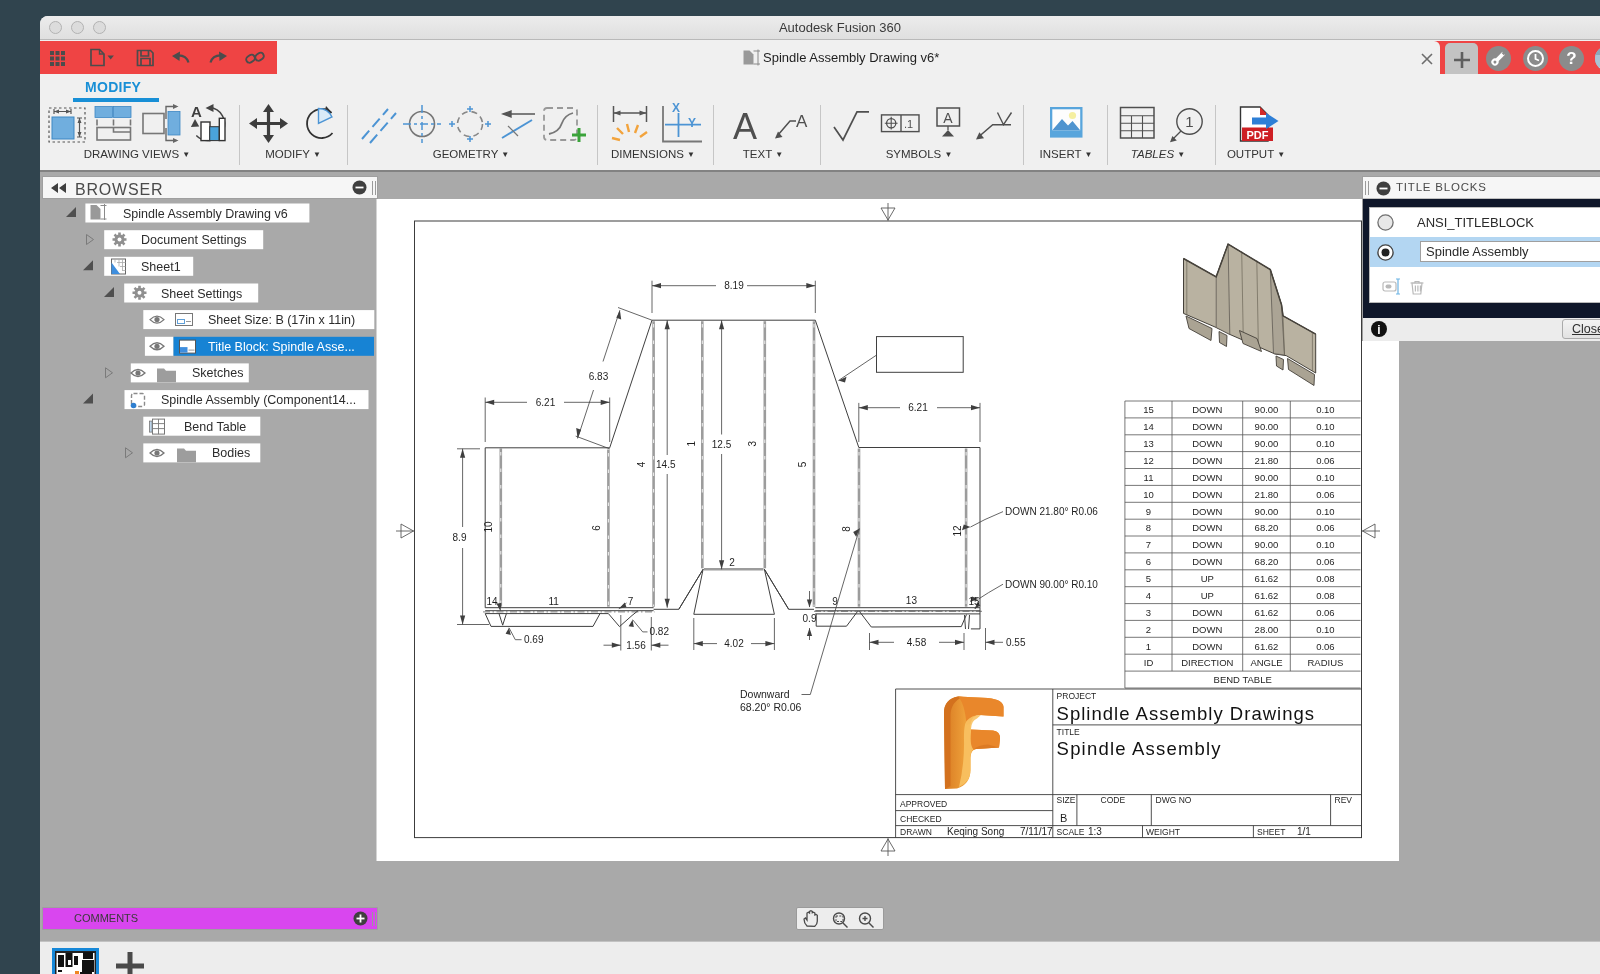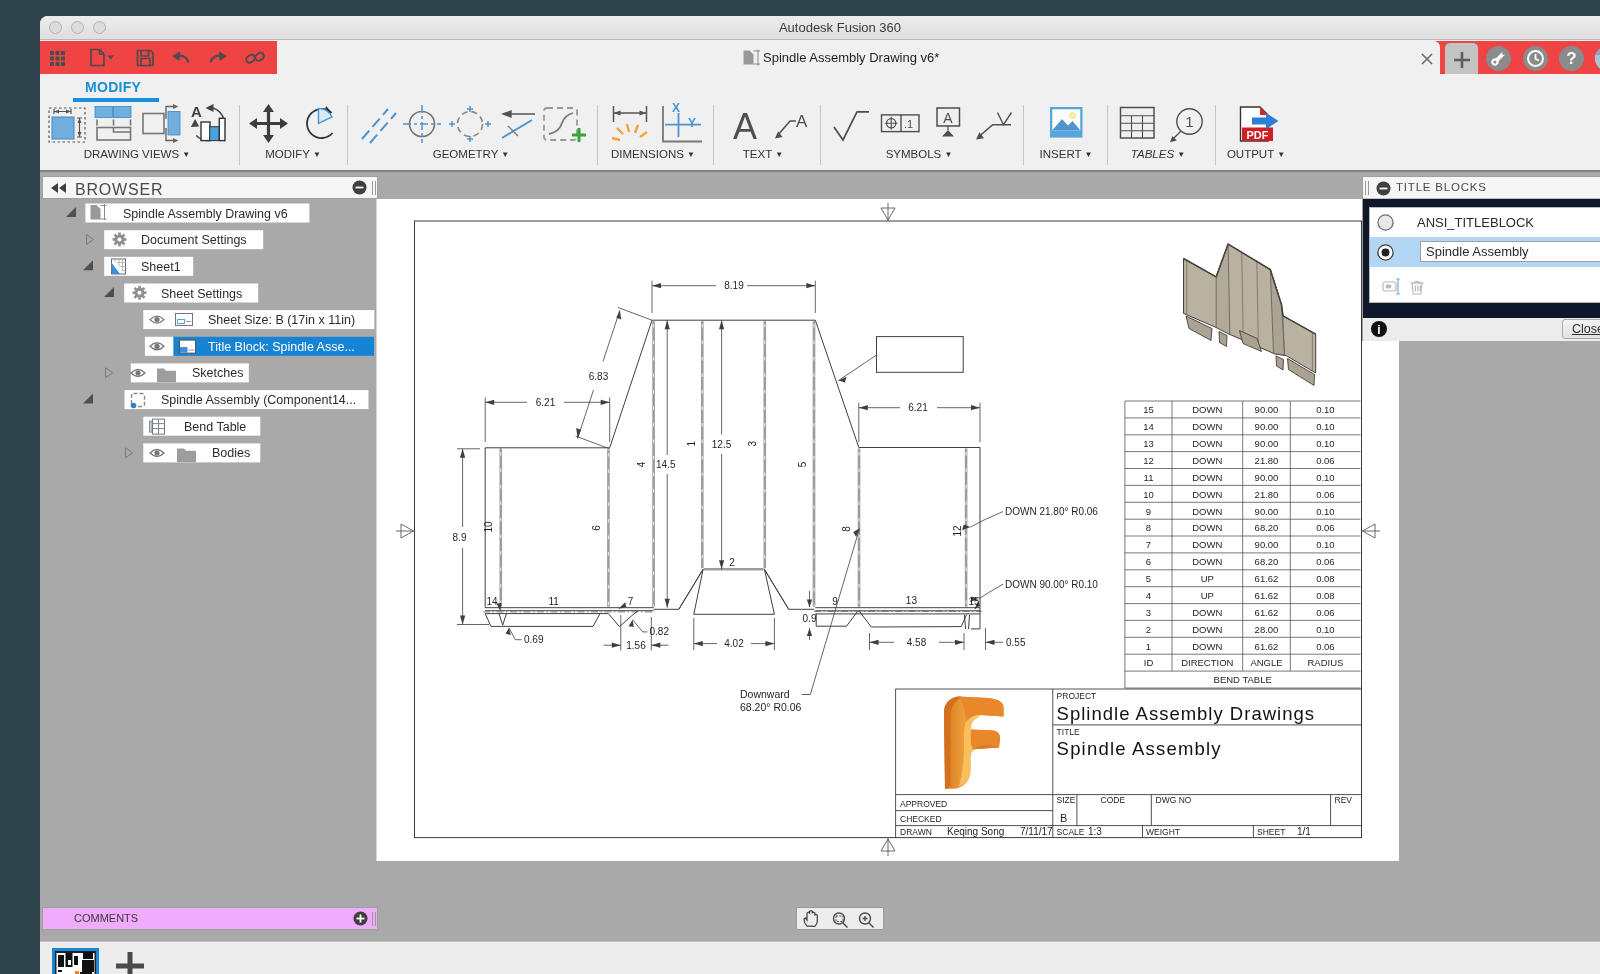--- a/index.html
+++ b/index.html
@@ -22,21 +22,21 @@
   .tlabel { position:absolute; top:74px; font-size:11.5px; color:#333; white-space:nowrap; transform:translateX(-50%); }
   .tlabel .car { font-size:8px; vertical-align:1px; }
   
   #canvas { position:absolute; left:0; top:154px; width:1600px; height:771px; background:#a9a9a9; border-top:2px solid #828282; }
   
   #browser { position:absolute; left:2px; top:4px; width:336px; height:300px; }
   #bheader { position:absolute; left:0; top:0; width:336px; height:23px; background:#f6f6f6; border:1px solid #9f9f9f; }
   
   #tbpanel { position:absolute; left:1322px; top:4px; width:276px; height:165px; background:#0f172a; border:1px solid #9f9f9f; }
   
-  #comments { position:absolute; left:2px; top:735px; width:336px; height:23px; background:#f0abfc; border:1px solid #9f9f9f; font-size:11px; color:#3a3a3a; line-height:21px; }
+  #comments { position:absolute; left:2px; top:735px; width:336px; height:23px; background:#d946ef; border:1px solid #9f9f9f; font-size:11px; color:#3a3a3a; line-height:21px; }
   
   #navbar { position:absolute; left:756px; top:735px; width:88px; height:23px; background:#ededed; border:1px solid #9a9a9a; border-radius:2px; }
   
   #strip { position:absolute; left:0; top:925px; width:1600px; height:49px; background:#ededed; border-top:1px solid #c2c2c2; }
   #thumb { position:absolute; left:12px; top:6px; width:47px; height:36px; background:#fff; border:3px solid #1788d8; }
   svg { display:block; }
   svg text { font-family:"Liberation Sans", sans-serif; }
 </style>
 </head>
 <body>

